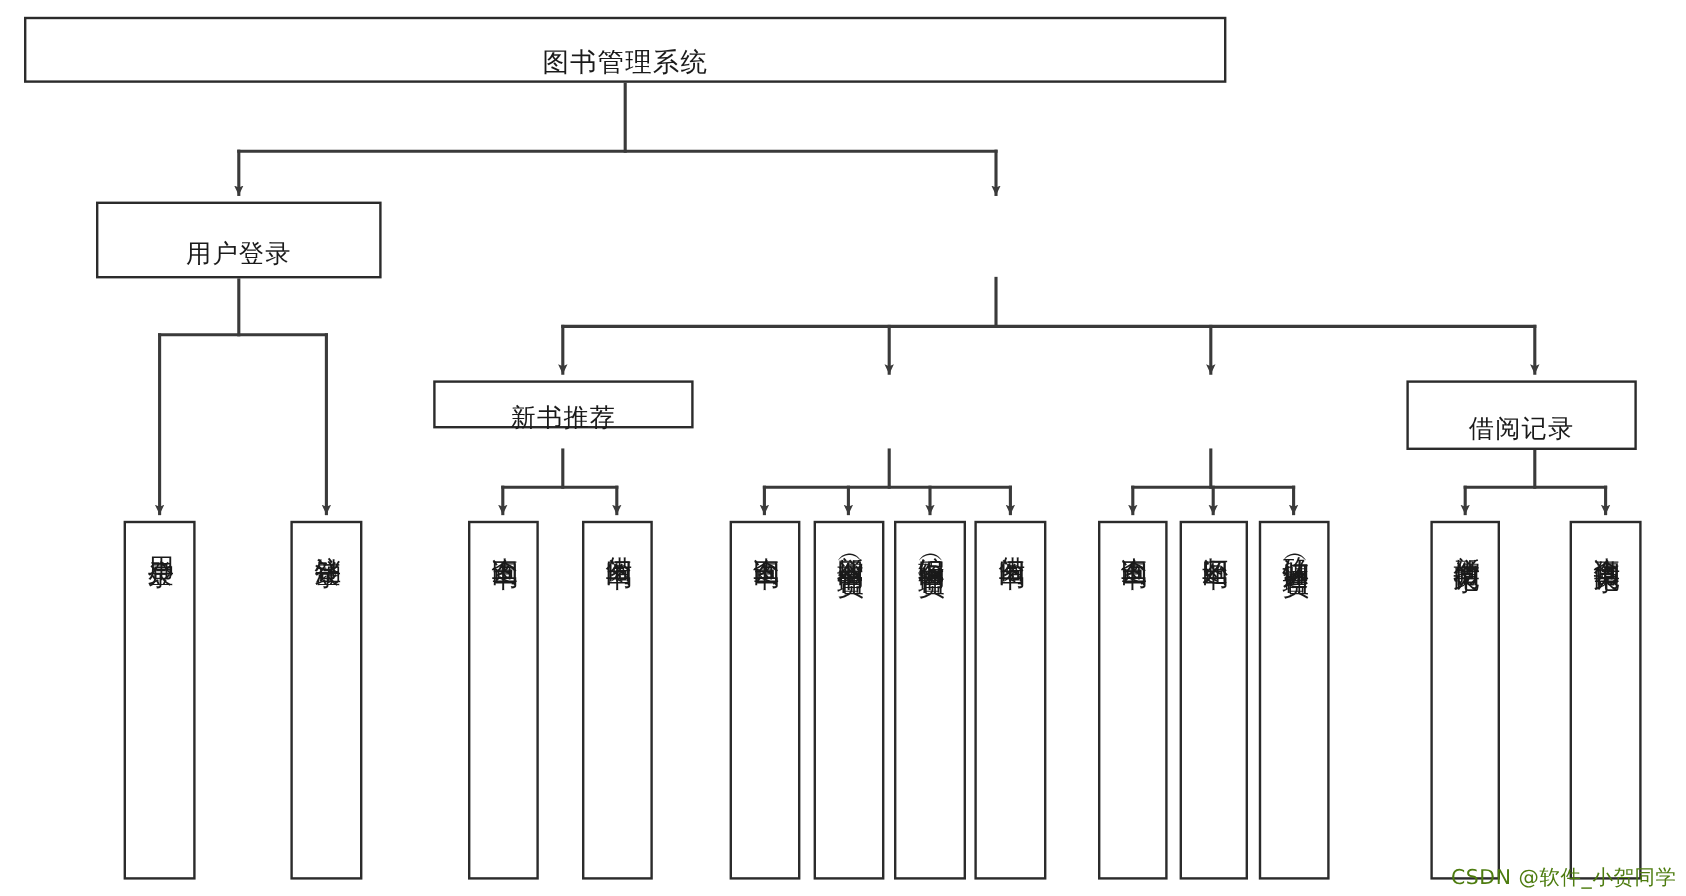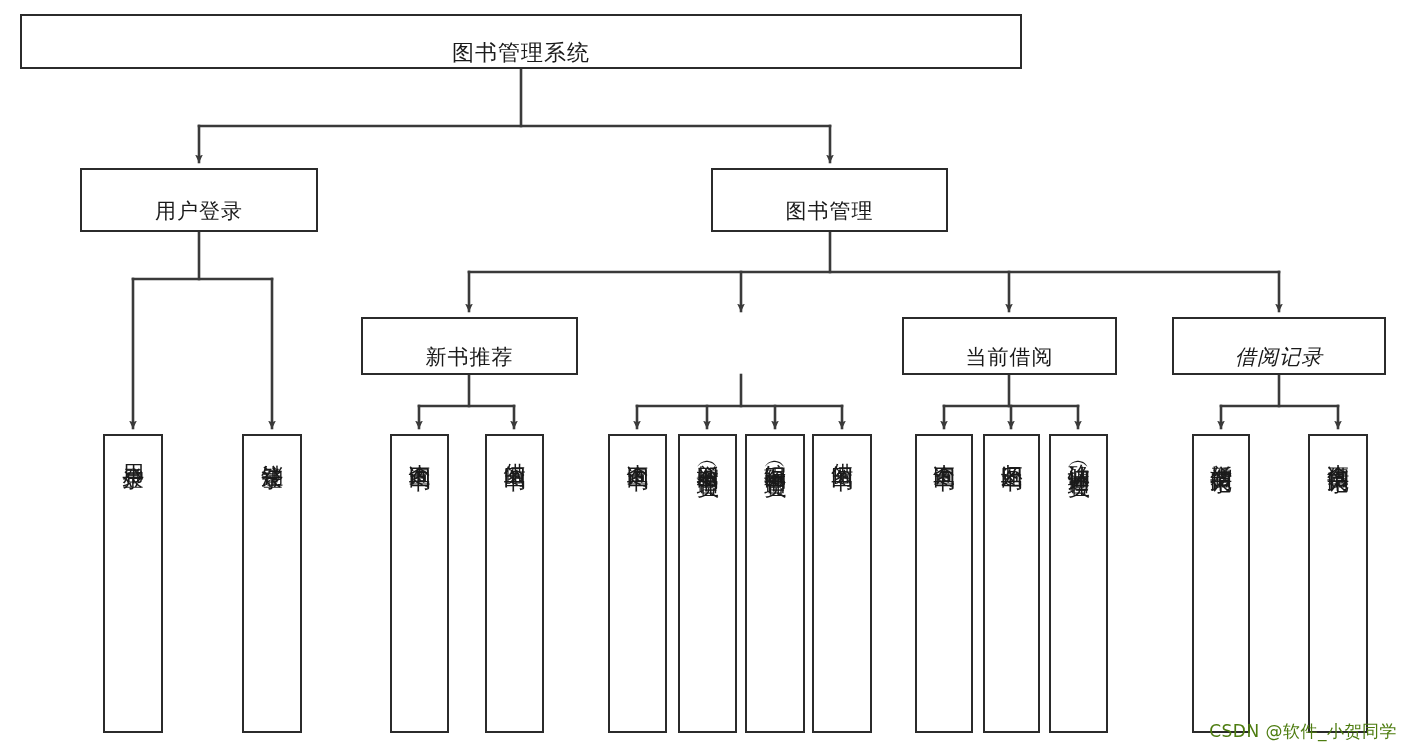--- a/index.html
+++ b/index.html
@@ -131,31 +131,25 @@
     </g>
   </svg>
 
   <div class="node horiz root" style="left:20px; top:14px; width:1002px; height:55px;">
     <span class="label">图书管理系统</span>
   </div>
 
   <div class="node horiz" style="left:80px; top:168px; width:238px; height:64px;">
     <span class="label">用户登录</span>
   </div>
-  <div class="node horiz" style="left:711px; top:168px; width:237px; height:64px;">
-    <span class="label">图书管理</span>
-  </div>
 
-  <div class="node horiz" style="left:361px; top:317px; width:217px; height:58px;">
+  <div class="node horiz" style="left:361px; top:317px; width:217px; height:40px;">
     <span class="label">新书推荐</span>
   </div>
-  <div class="node horiz" style="left:902px; top:317px; width:215px; height:58px;">
-    <span class="label">当前借阅</span>
-  </div>
-  <div class="node horiz" style="left:1172px; top:317px; width:214px; height:58px;font-style:italic;">
+  <div class="node horiz" style="left:1172px; top:317px; width:192px; height:58px;">
     <span class="label">借阅记录</span>
   </div>
 
   <div class="node vert" style="left:103px; top:434px; width:60px; height:299px;">
     <span class="label">用户登录</span>
   </div>
   <div class="node vert" style="left:242px; top:434px; width:60px; height:299px;">
     <span class="label">注销登录</span>
   </div>
   <div class="node vert" style="left:390px; top:434px; width:59px; height:299px;">

